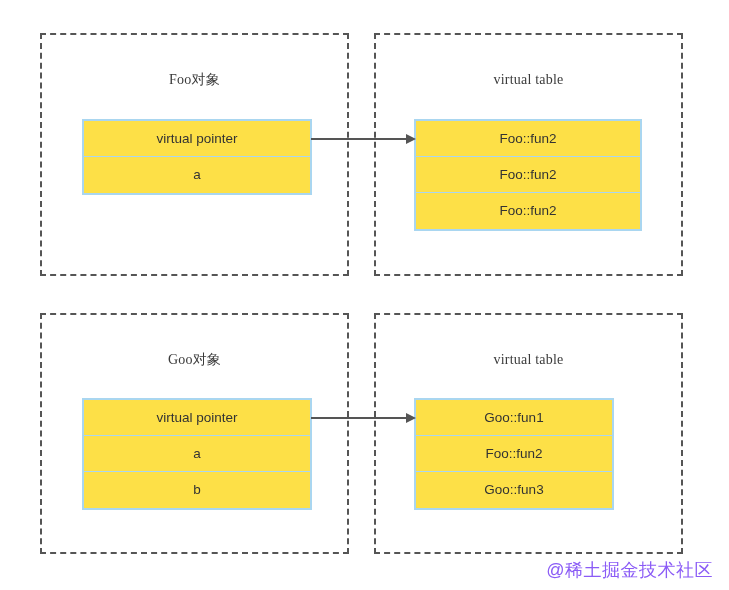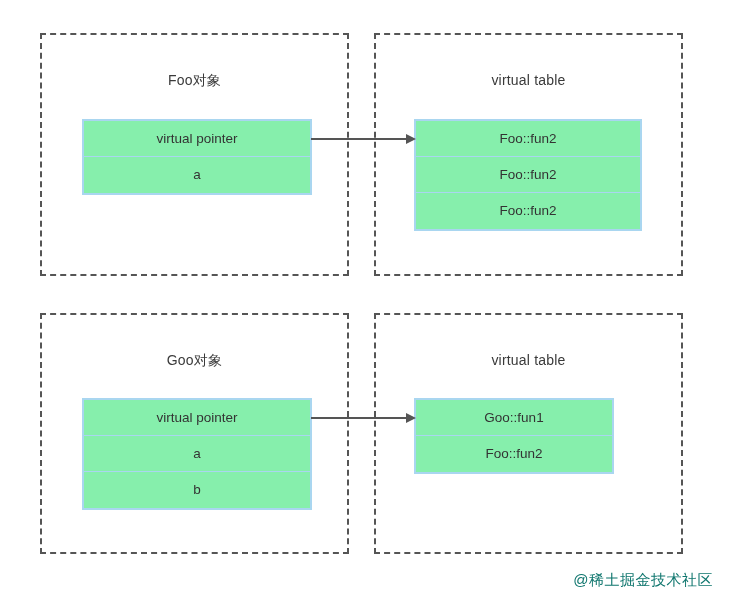--- a/index.html
+++ b/index.html
@@ -36,20 +36,21 @@
   .group-title {
     position: absolute;
     left: 0;
     right: 0;
     top: 36px;
     text-align: center;
     font-size: 14px;
     color: #3a3a3a;
     letter-spacing: 0.2px;
     line-height: 18px;
+    font-family: Liberation Serif, serif;
   }
 
   
   .record-table {
     position: absolute;
     box-sizing: border-box;
     border: 2px solid #a9d6f0;
     background: #d3f2da;
   }
   #table-foo-object { left: 82px;  top: 119px; width: 230px; }
@@ -57,21 +58,21 @@
   #table-goo-object { left: 82px;  top: 398px; width: 230px; }
   #table-goo-vtable { left: 414px; top: 398px; width: 200px; }
 
   .record-row {
     height: 36px;
     line-height: 36px;
     text-align: center;
     font-size: 13.5px;
     color: #333333;
     border-bottom: 1.5px solid #a9d6f0;
-    background: #86efac;
+    background: #fde047;
     box-sizing: border-box;
     white-space: nowrap;
     overflow: hidden;
   }
   .record-row:last-child {
     border-bottom: none;
   }
 
   
   .arrow {
@@ -79,23 +80,23 @@
     height: 18px;
   }
   #arrow-foo { left: 311px; top: 130px; width: 106px; }
   #arrow-goo { left: 311px; top: 409px; width: 106px; }
   .arrow svg { display: block; }
 
   
   #watermark {
     position: absolute;
     right: 16px;
-    bottom: 0;
-    font-size: 15px;
-    color: #0f766e;
+    bottom: 8px;
+    font-size: 18px;
+    color: #8b5cf6;
     letter-spacing: 0.5px;
     user-select: none;
   }
 </style>
 </head>
 <body>
 
 <div class="canvas">
 
   <div class="group" id="group-foo-object">
@@ -123,20 +124,21 @@
     <div class="record-row">a</div>
     <div class="record-row">b</div>
   </div>
 
   <div class="group" id="group-goo-vtable">
     <div class="group-title">virtual table</div>
   </div>
   <div class="record-table" id="table-goo-vtable">
     <div class="record-row">Goo::fun1</div>
     <div class="record-row">Foo::fun2</div>
+    <div class="record-row">Goo::fun3</div>
   </div>
 
   <div class="arrow" id="arrow-foo">
     <svg width="106" height="18" viewBox="0 0 106 18">
       <line x1="0" y1="9" x2="96" y2="9" stroke="#555555" stroke-width="1.8"></line>
       <polygon points="95,4 105,9 95,14" fill="#555555"></polygon>
     </svg>
   </div>
 
   <div class="arrow" id="arrow-goo">

